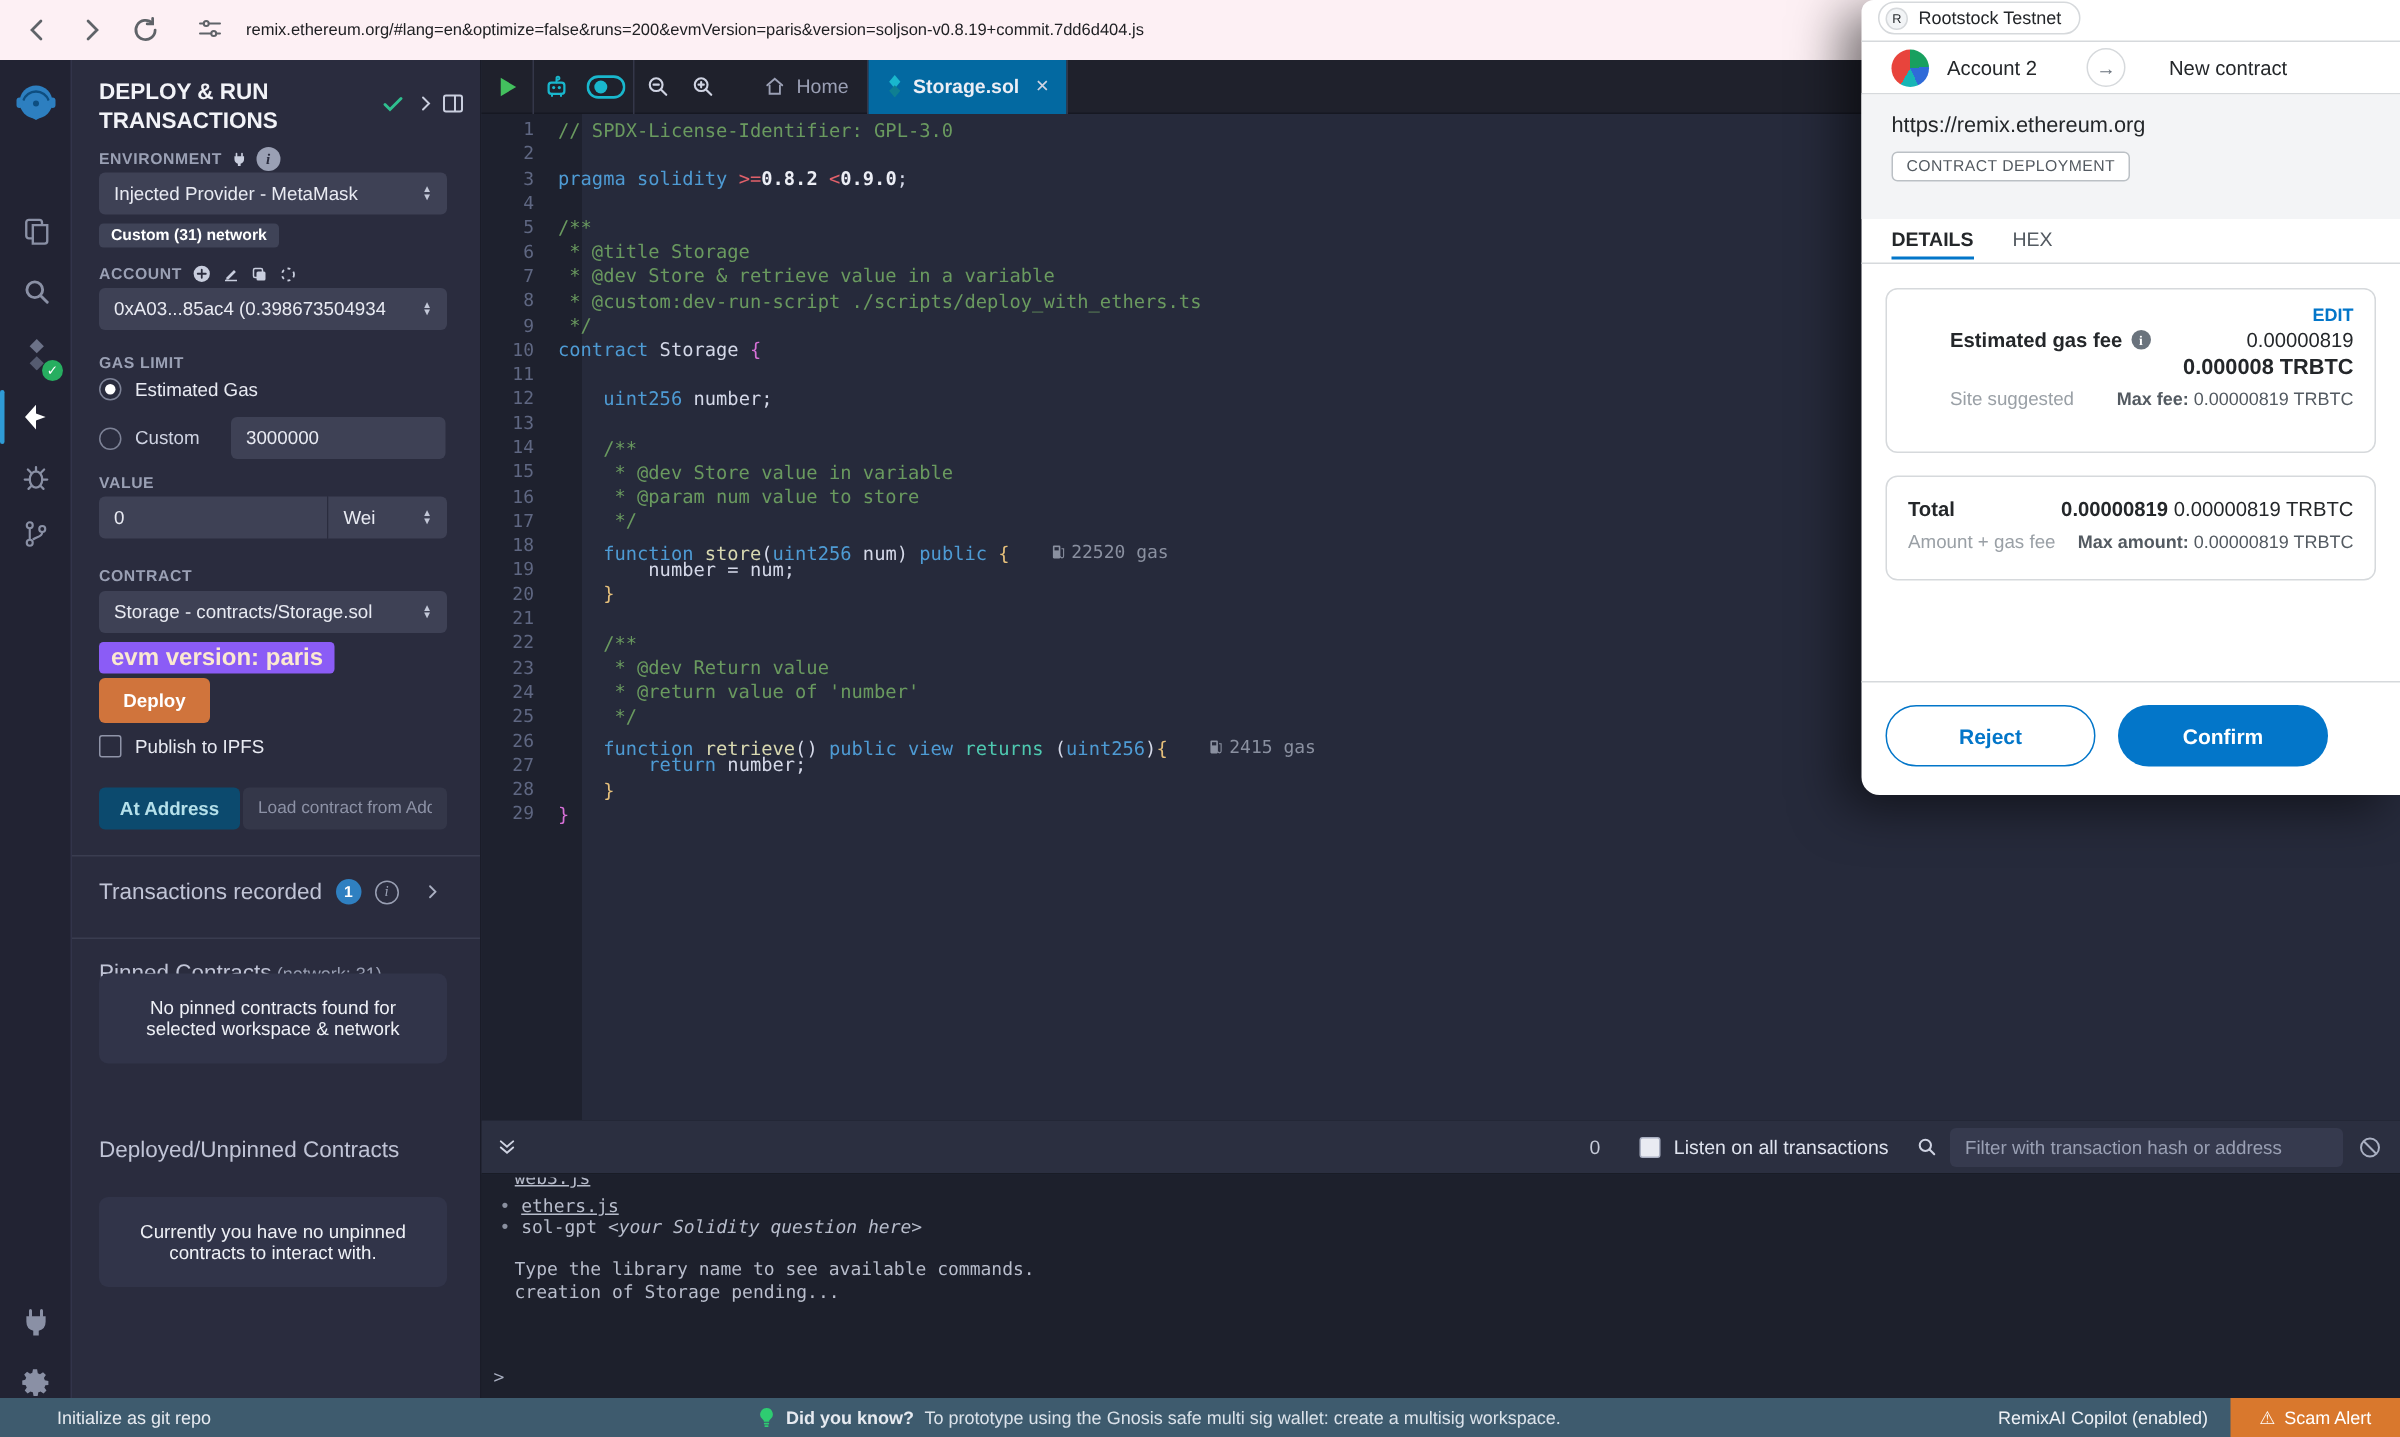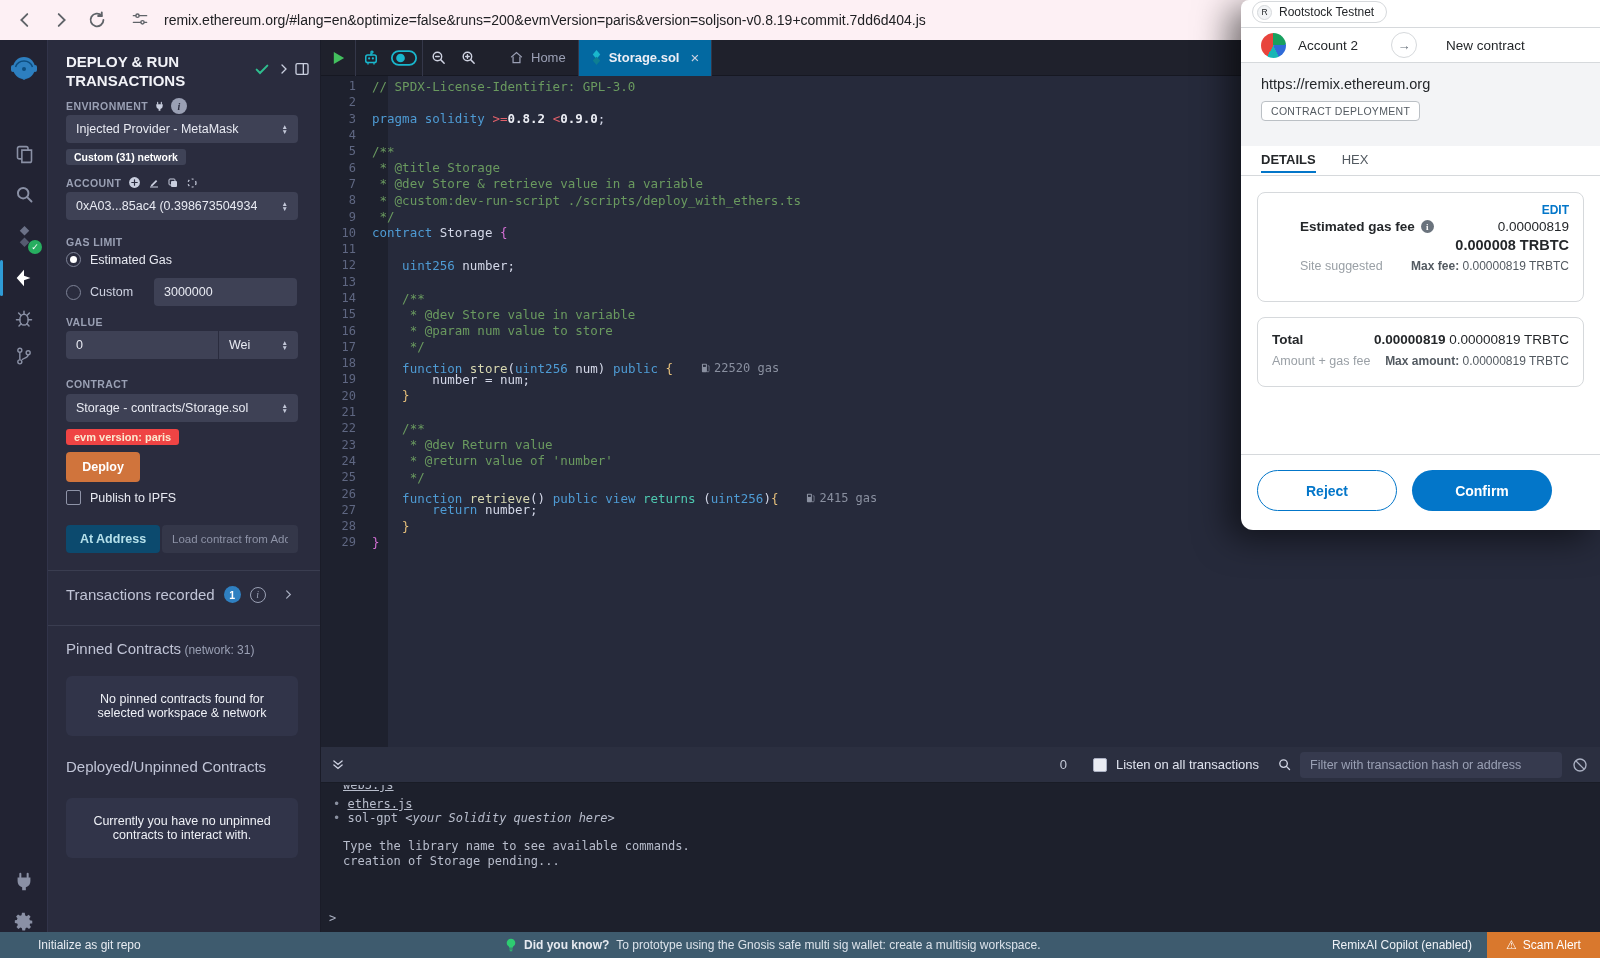--- a/index.html
+++ b/index.html
@@ -4,21 +4,21 @@
 <style>
   * { margin:0; padding:0; box-sizing:border-box; }
   html,body { background:#14161f; }
   #app { position:relative; width:1600px; height:958px; overflow:hidden;
          font-family:"Liberation Sans", sans-serif; color:#e6e8f0; }
 
   
   .browser-bar { position:absolute; left:0; top:0; width:1600px; height:40px;
                  background:#fdf0f4; display:flex; align-items:center; }
   .nav-ic { width:22px; height:22px; margin-left:14px; color:#5f6368; }
-  .url-text { margin-left:12px; font-size:14px; color:#202124; white-space:nowrap; }
+  .url-text { margin-left:12px; font-size:11px; color:#202124; white-space:nowrap; }
 
   
   .rail { position:absolute; left:0; top:40px; width:48px; height:892px; background:#222333;
           border-right:1px solid #32344a; }
   .rail-item { position:absolute; left:0; width:48px; height:40px; display:flex;
                align-items:center; justify-content:center; color:#8a90a5; }
   .rail-item.active { color:#ffffff; }
   .rail-item .bar { position:absolute; left:0; top:2px; width:3px; height:36px; background:#2f9bd6; border-radius:2px; }
   .badge-ok { position:absolute; right:6px; bottom:2px; width:14px; height:14px; border-radius:50%;
               background:#27ae60; color:#fff; font-size:9px; display:flex; align-items:center; justify-content:center; }
@@ -33,21 +33,21 @@
   .dd { left:18px; width:232px; height:28px; background:#3e4155; border-radius:4px;
         display:flex; align-items:center; padding:0 10px; font-size:12.5px; color:#e8eaf2; }
   .dd .caret { margin-left:auto; display:flex; flex-direction:column; line-height:5px; font-size:6.5px; color:#c3c8d8; }
   .chip { display:inline-block; background:#3f4357; color:#fff; font-size:10.5px; font-weight:bold;
           padding:2px 8px; border-radius:3px; }
   .radio { width:15px; height:15px; border-radius:50%; border:1.5px solid #7d8296; display:inline-block; position:relative; }
   .radio.sel::after { content:""; position:absolute; left:2.5px; top:2.5px; width:7px; height:7px; border-radius:50%; background:#fff; }
   .inp { background:#3e4155; border:none; border-radius:4px; color:#e8eaf2; font-size:12.5px;
          padding:0 10px; height:28px; font-family:"Liberation Sans", sans-serif; }
   .inp::placeholder { color:#8d92a6; }
-  .evm-chip { background:#ef4444; color:#fbe9d0; font-size:11px; font-weight:bold; padding:2px 8px; border-radius:3px; }
+  .evm-chip { background:#8b5cf6; color:#fbe9d0; font-size:16px; font-weight:bold; padding:2px 8px; border-radius:3px; }
   .btn-deploy { background:#d0743c; color:#fff; font-weight:bold; font-size:12.5px; border:none;
                 border-radius:4px; width:74px; height:30px; }
   .btn-ataddr { background:#0c4a6e; color:#b5e0ea; font-weight:bold; font-size:12.5px; border:none;
                 border-radius:4px; width:94px; height:28px; }
   .chk { width:15px; height:15px; border:1.5px solid #8f94a8; border-radius:2px; background:transparent; display:inline-block; }
   .divider { left:0; width:273px; height:1px; background:#3a3d50; }
   .sect-title { color:#c0c4d6; font-size:15px; }
   .empty-box { left:18px; width:232px; background:#313449; border-radius:6px; color:#eef0f6;
                font-size:12.5px; text-align:center; display:flex; align-items:center; justify-content:center; padding:10px 16px; }
   .count-badge { display:inline-flex; align-items:center; justify-content:center; width:17px; height:17px;
@@ -344,21 +344,21 @@
             <path d="M8 4l8 8-8 8" stroke="currentColor" stroke-width="2.6" fill="none" stroke-linecap="round"></path>
           </svg>
       </span>
     </div>
     <div class="p-abs divider" style="top:585px;"></div>
 
     <div class="p-abs" style="left:18px;top:600px;">
       <span class="sect-title">Pinned Contracts</span>
       <span style="font-size:12px;color:#9aa0b4;">(network: 31)</span>
     </div>
-    <div class="p-abs empty-box" style="top:636px;height:60px;">No pinned contracts found for selected workspace &amp; network</div>
+    <div class="p-abs empty-box" style="top:609px;height:60px;">No pinned contracts found for selected workspace &amp; network</div>
 
     <div class="p-abs sect-title" style="left:18px;top:718px;">Deployed/Unpinned Contracts</div>
     <div class="p-abs empty-box" style="top:758px;height:60px;">Currently you have no unpinned contracts to interact with.</div>
   </div>
 
   <div class="editor">
     <div class="ed-toolbar">
       <span class="tb-ic" style="width:34px;">
         <svg width="15" height="16" viewBox="0 0 16 16">
             <path d="M3 1.5 14 8 3 14.5z" fill="#43c05e"></path>

